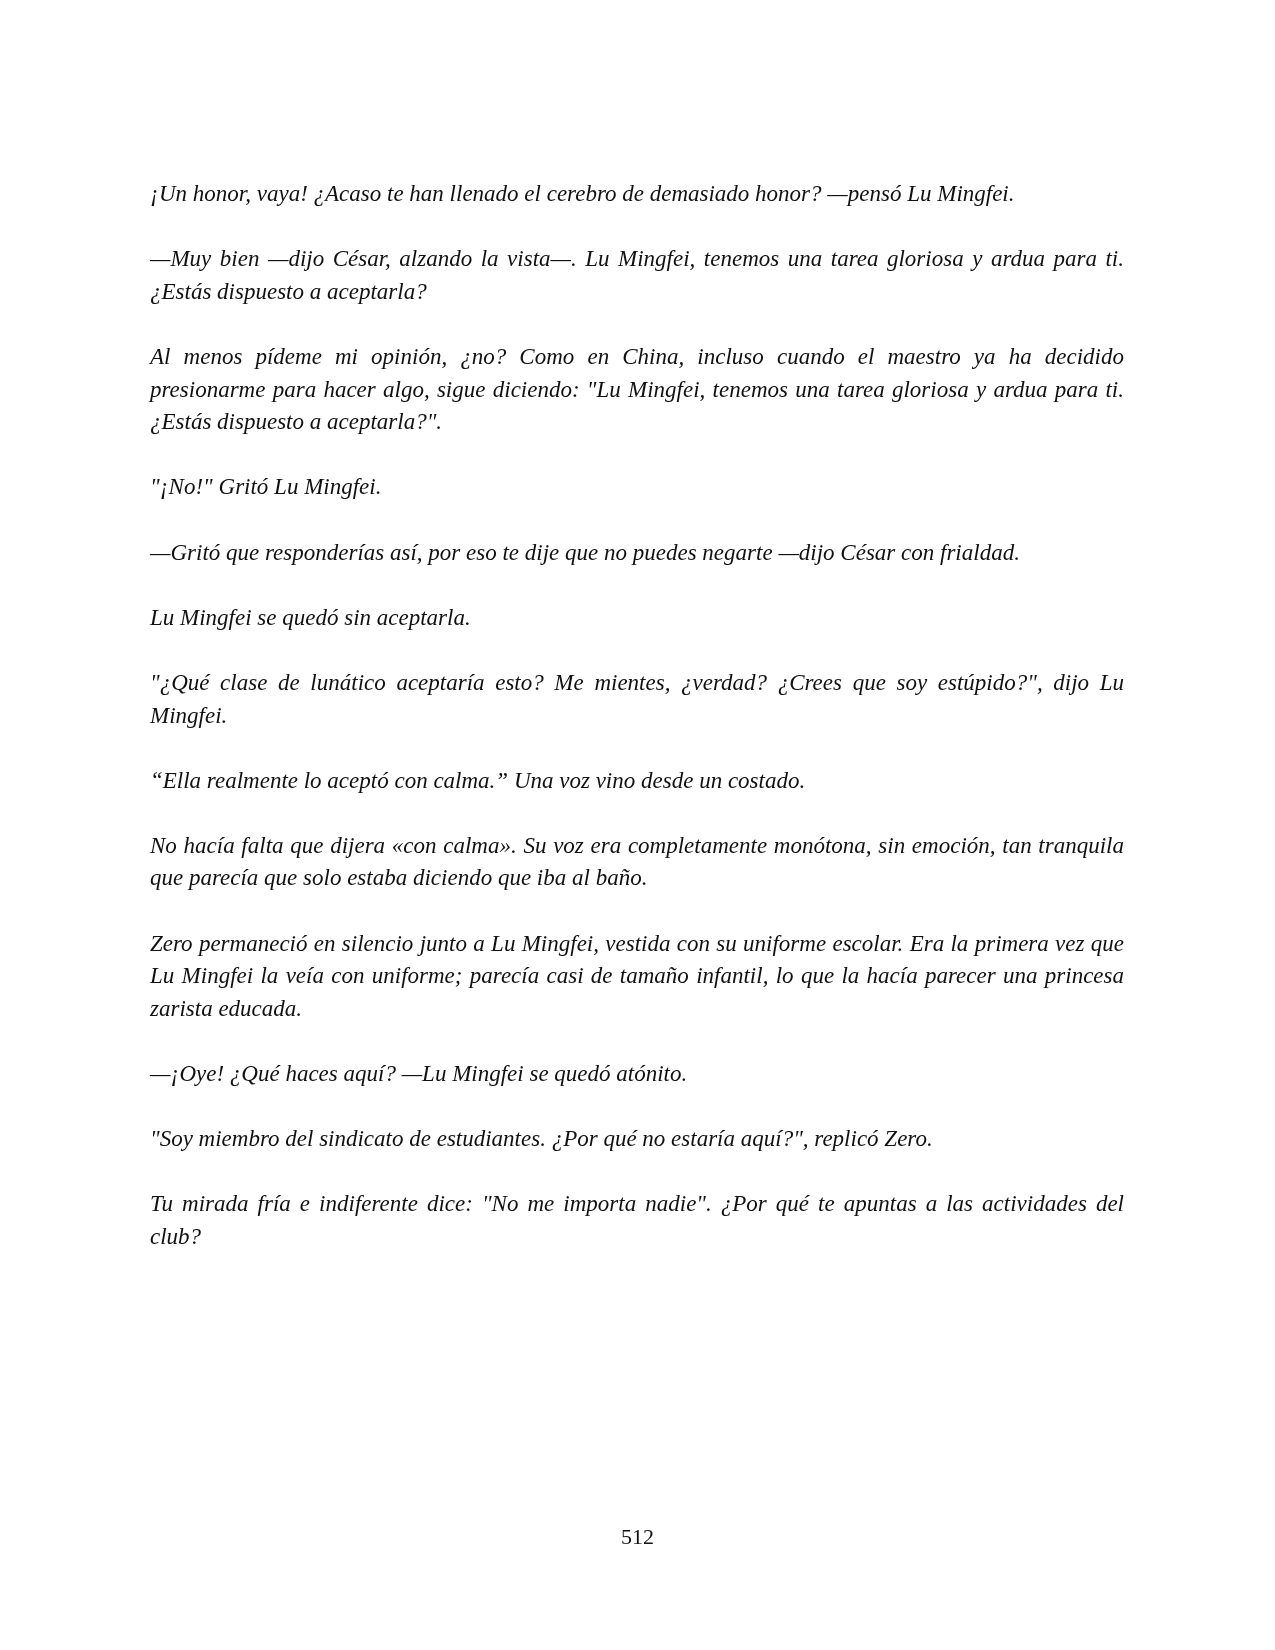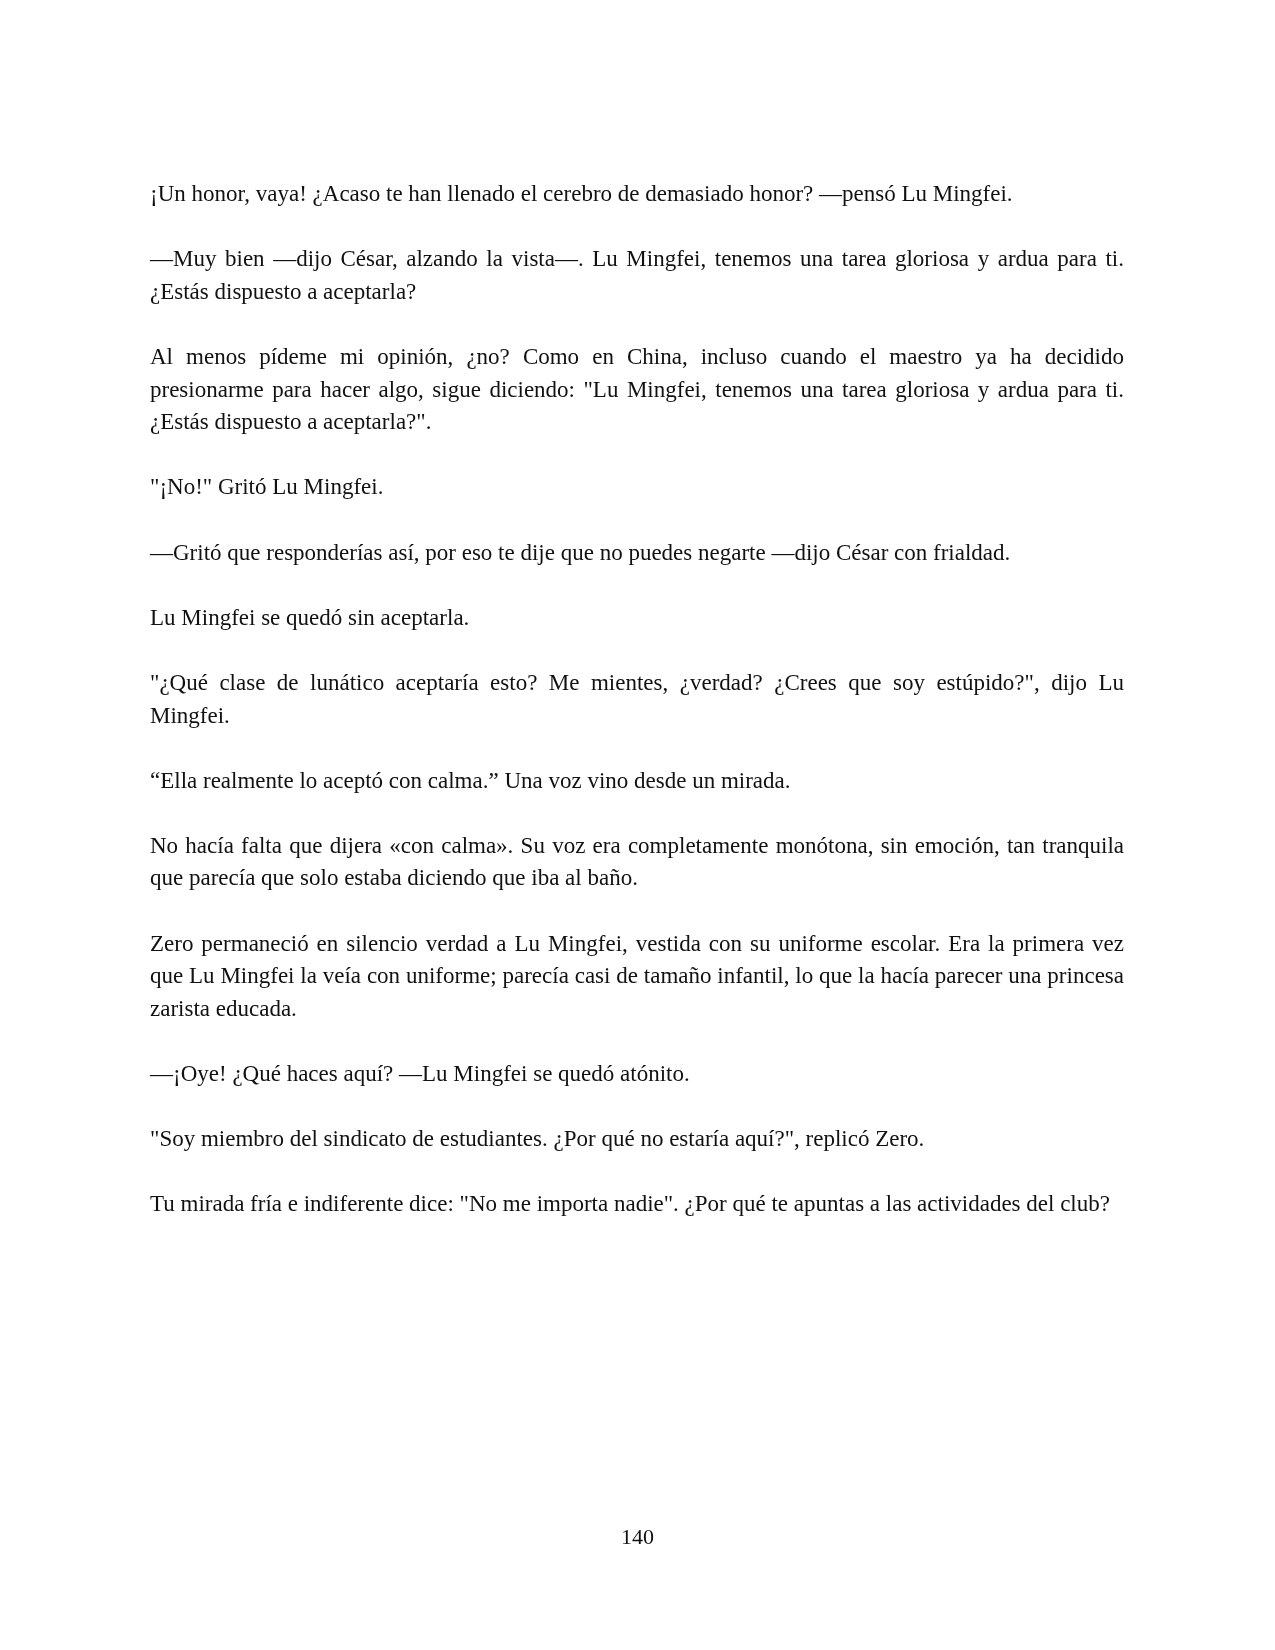--- a/index.html
+++ b/index.html
@@ -22,20 +22,21 @@
       height: 1650px;
       background: #ffffff;
     }
     .body-text {
       position: absolute;
       left: 150px;
       top: 178px;
       width: 974px;
       font-size: 23px;
       line-height: 32.6px;
+      font-style: italic;
     }
     .para {
       margin: 0 0 32.6px 0;
       text-align: justify;
       text-align-last: left;
     }
     .page-number {
       position: absolute;
       left: 0;
       width: 1275px;
@@ -50,21 +51,21 @@
 
 <div class="page">
   <div class="body-text">
     <p class="para">¡Un honor, vaya! ¿Acaso te han llenado el cerebro de demasiado honor? —pensó Lu Mingfei.</p>
     <p class="para">—Muy bien —dijo César, alzando la vista—. Lu Mingfei, tenemos una tarea gloriosa y ardua para ti. ¿Estás dispuesto a aceptarla?</p>
     <p class="para">Al menos pídeme mi opinión, ¿no? Como en China, incluso cuando el maestro ya ha decidido presionarme para hacer algo, sigue diciendo: "Lu Mingfei, tenemos una tarea gloriosa y ardua para ti. ¿Estás dispuesto a aceptarla?".</p>
     <p class="para">"¡No!" Gritó Lu Mingfei.</p>
     <p class="para">—Gritó que responderías así, por eso te dije que no puedes negarte —dijo César con frialdad.</p>
     <p class="para">Lu Mingfei se quedó sin aceptarla.</p>
     <p class="para">"¿Qué clase de lunático aceptaría esto? Me mientes, ¿verdad? ¿Crees que soy estúpido?", dijo Lu Mingfei.</p>
-    <p class="para">“Ella realmente lo aceptó con calma.” Una voz vino desde un mirada.</p>
+    <p class="para">“Ella realmente lo aceptó con calma.” Una voz vino desde un costado.</p>
     <p class="para">No hacía falta que dijera «con calma». Su voz era completamente monótona, sin emoción, tan tranquila que parecía que solo estaba diciendo que iba al baño.</p>
-    <p class="para">Zero permaneció en silencio verdad a Lu Mingfei, vestida con su uniforme escolar. Era la primera vez que Lu Mingfei la veía con uniforme; parecía casi de tamaño infantil, lo que la hacía parecer una princesa zarista educada.</p>
+    <p class="para">Zero permaneció en silencio junto a Lu Mingfei, vestida con su uniforme escolar. Era la primera vez que Lu Mingfei la veía con uniforme; parecía casi de tamaño infantil, lo que la hacía parecer una princesa zarista educada.</p>
     <p class="para">—¡Oye! ¿Qué haces aquí? —Lu Mingfei se quedó atónito.</p>
     <p class="para">"Soy miembro del sindicato de estudiantes. ¿Por qué no estaría aquí?", replicó Zero.</p>
     <p class="para">Tu mirada fría e indiferente dice: "No me importa nadie". ¿Por qué te apuntas a las actividades del club?</p>
   </div>
-  <div class="page-number">140</div>
+  <div class="page-number">512</div>
 </div>
 
 </body></html>

